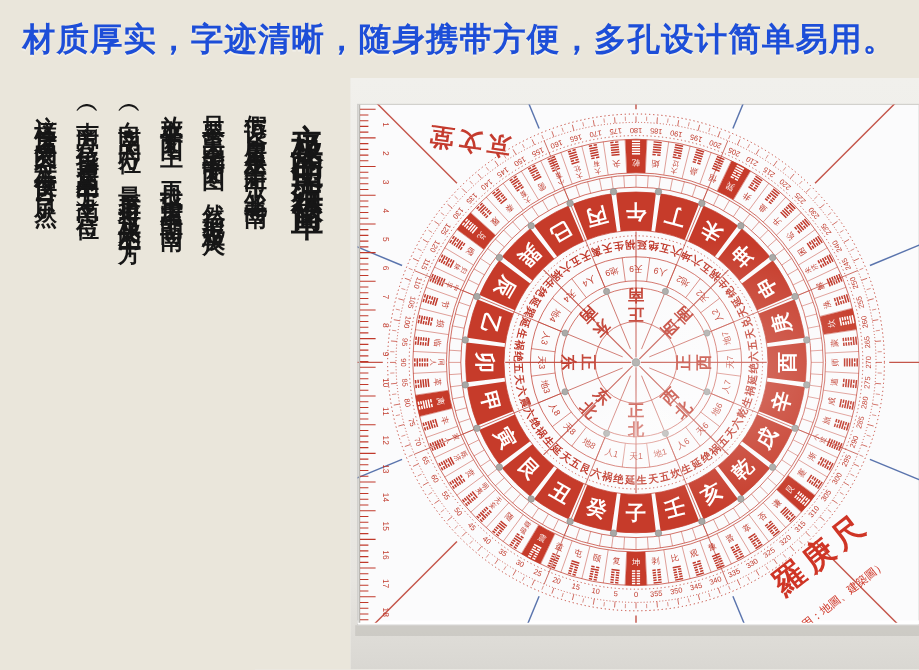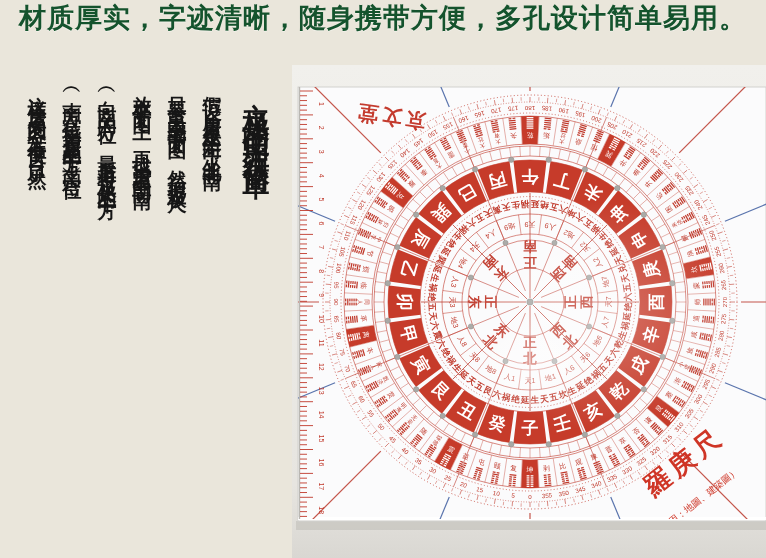--- a/index.html
+++ b/index.html
@@ -3,22 +3,22 @@
 <meta charset="utf-8">
 <style>
   html,body{margin:0;padding:0;}
   body{
     width:766px;height:558px;overflow:hidden;
     background:#eae6db;
     font-family:"Liberation Sans", sans-serif;
   }
   .page{width:766px;height:558px;position:relative;}
   .banner{
-    height:65px;display:flex;justify-content:center;
-    font-size:27px;font-weight:700;color:#14532d;letter-spacing:1px;
+    height:65px;display:flex;align-items:center;justify-content:center;
+    font-size:27px;font-weight:700;color:#1d4ed8;letter-spacing:1px;
     text-shadow:0 1px 0 rgba(255,255,255,.4);
   }
   .content{display:flex;height:493px;}
   .instructions{
     width:292px;height:493px;box-sizing:border-box;
     padding:16px 12px 8px 4px;
     writing-mode:vertical-rl;
     color:#161616;
   }
   .inst-title{

